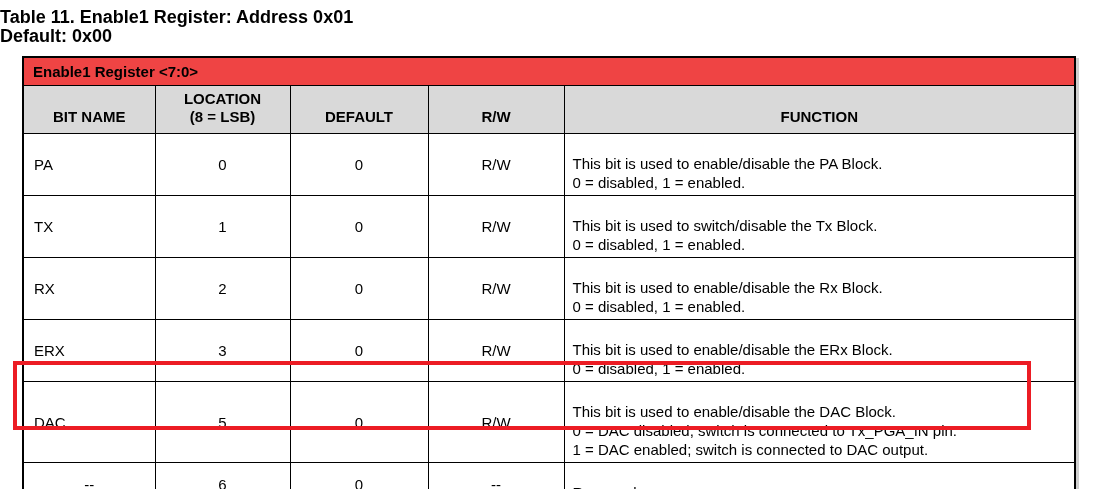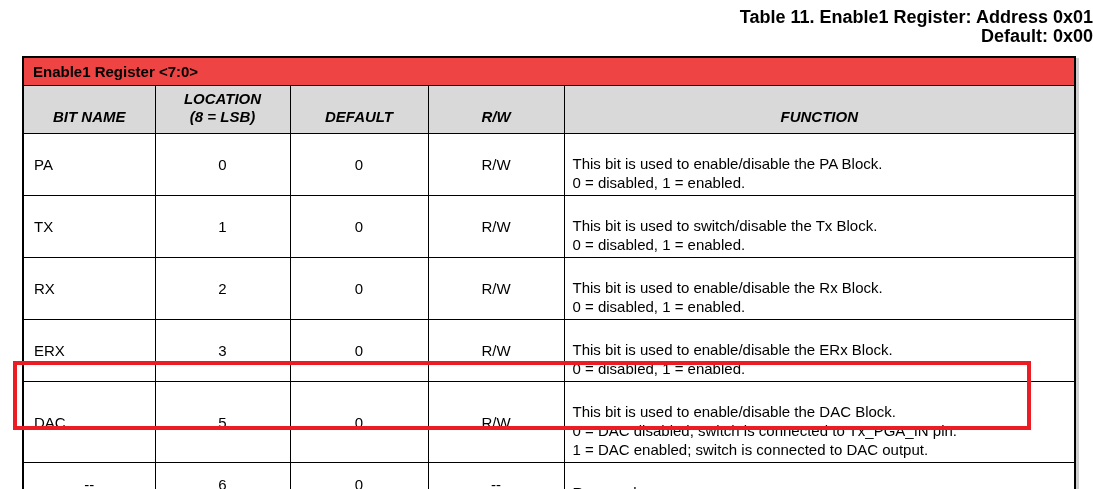--- a/index.html
+++ b/index.html
@@ -2,41 +2,41 @@
 <html><head>
 <meta charset="utf-8">
 <style>
   html,body{margin:0;padding:0;}
   body{
     width:1093px;height:489px;background:#ffffff;position:relative;
     font-family:"Liberation Sans", sans-serif;color:#000;
     -webkit-text-size-adjust:none;
   }
   .title{
-    text-align:right;font-weight:bold;font-size:18px;line-height:18.5px;
+    text-align:left;font-weight:bold;font-size:18px;line-height:18.5px;
     padding-top:8px;
   }
   table.reg{
     position:absolute;left:22px;top:56px;width:1052px;
     border-collapse:collapse;table-layout:fixed;
     border:2px solid #000;
     box-shadow:3px 2px 0 #cfcfcf;
     background:#fff;
   }
   table.reg td, table.reg th{
     border:1px solid #000;overflow:hidden;font-size:15px;
   }
   td.grp{
     background:#ef4444;font-weight:bold;text-align:left;
     padding:0 0 0 9px;height:27px;vertical-align:middle;font-size:15px;
   }
   tr.hdr{height:48px;}
   tr.hdr th{
     background:#d9d9d9;vertical-align:bottom;padding:0 2px 7px 2px;
-    text-align:center;line-height:18px;font-weight:bold;font-style:italic;
+    text-align:center;line-height:18px;font-weight:bold;
   }
   .h47{height:47px;} .h45{height:45px;} .h63{height:63px;} .h29{height:29px;}
   td.c-bit{text-align:left;padding-left:10px;vertical-align:middle;}
   td.c-ctr{text-align:center;vertical-align:middle;padding:0;}
   td.c-fn{text-align:left;padding:20px 4px 3px 8px;vertical-align:middle;line-height:19px;}
   .hlbox{
     position:absolute;left:13px;top:361px;width:1018px;height:69px;
     border:4px solid #ec1c24;box-sizing:border-box;pointer-events:none;
   }
 </style>

